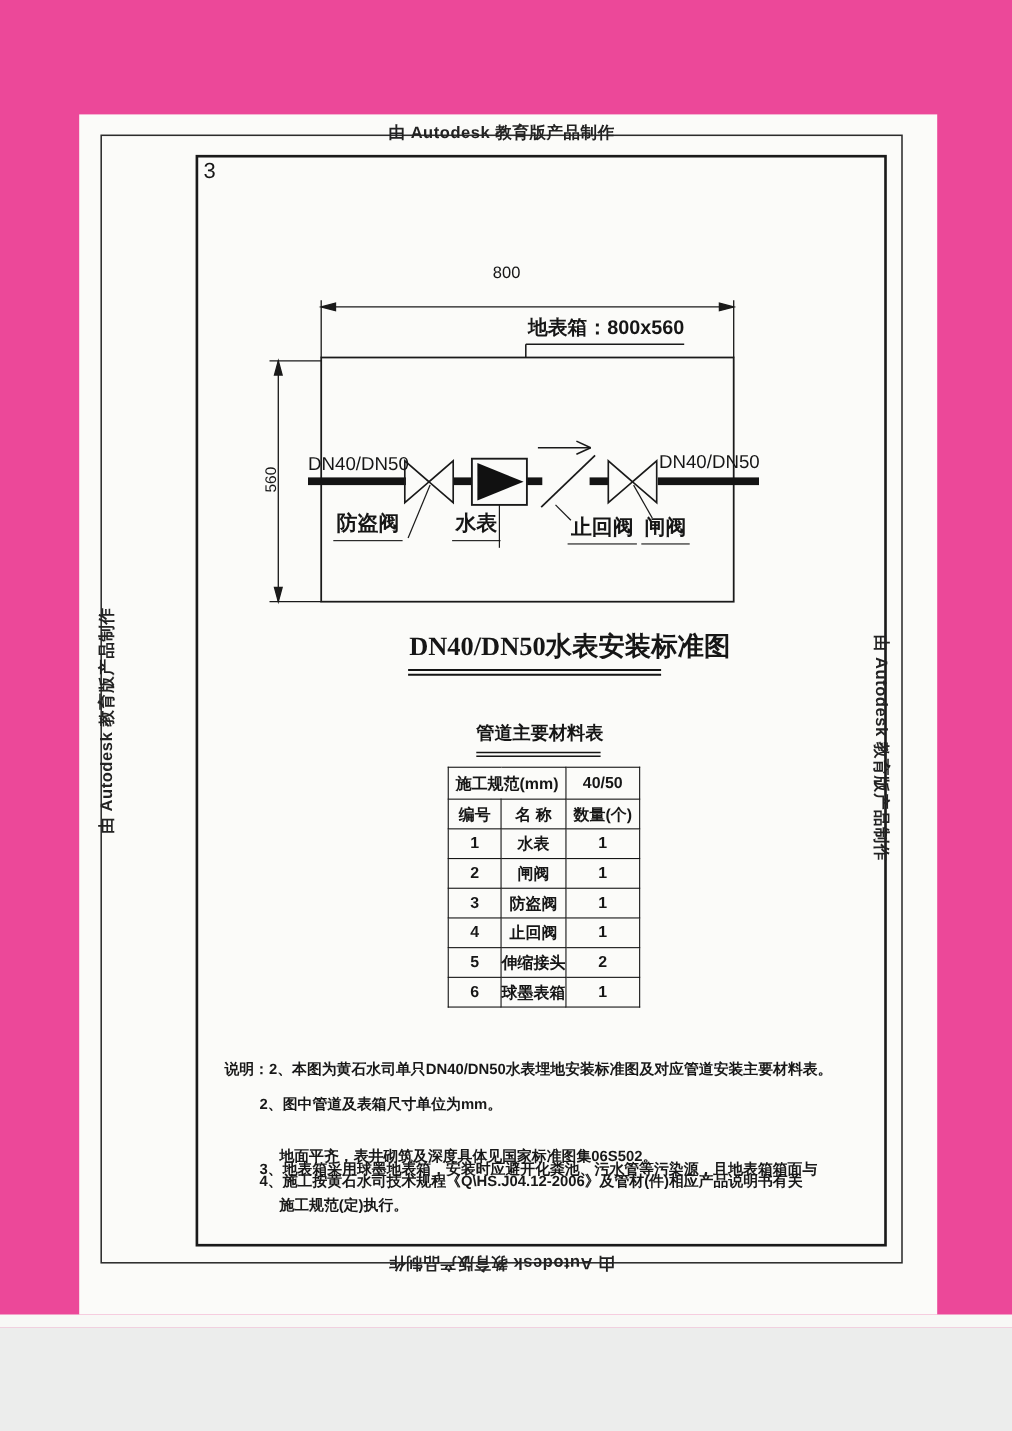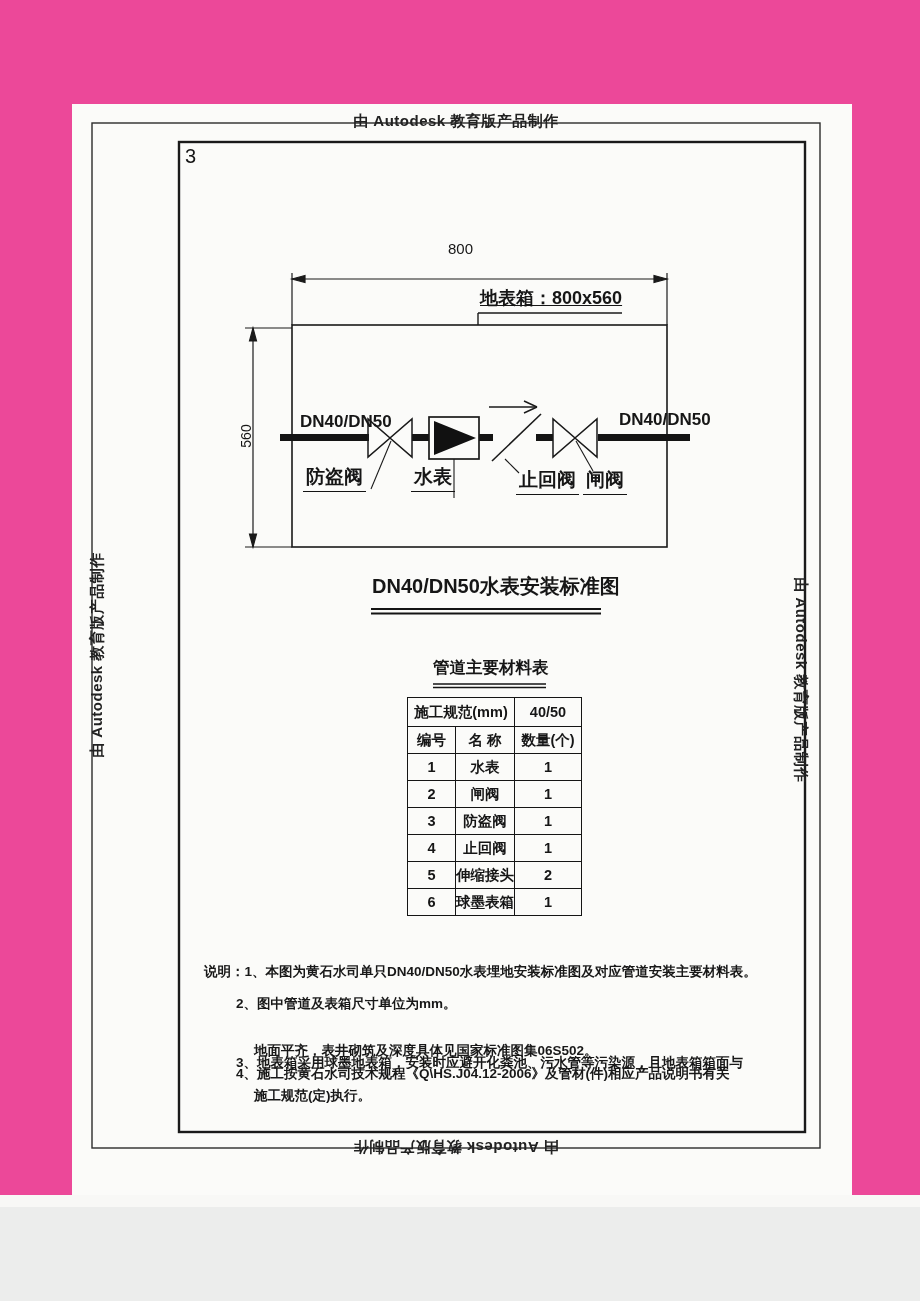--- a/index.html
+++ b/index.html
@@ -13,24 +13,24 @@
   .txt{color:#161616;white-space:nowrap;line-height:1.15;}
   .wm{font-weight:bold;font-size:15px;color:#222;letter-spacing:.5px;}
   .wm-top{left:92px;top:112px;width:728px;text-align:center;}
   .wm-bottom{left:92px;top:1139px;width:728px;text-align:center;transform:rotate(180deg);}
   .wm-left{left:97px;top:655px;transform:translate(-50%,-50%) rotate(-90deg);}
   .wm-right{left:801px;top:680px;transform:translate(-50%,-50%) rotate(90deg);}
   .page-number{left:185px;top:145px;font-size:20px;}
   .att-title{left:204px;top:186px;font-size:18px;font-weight:bold;}
   .dim-800{left:403px;top:240px;width:115px;text-align:center;font-size:15px;}
   .dim-560{left:246px;top:436px;transform:translate(-50%,-50%) rotate(-90deg);font-size:14px;}
-  .box-label{left:480px;top:288px;font-size:18px;font-weight:bold;text-decoration:underline;}
-  .dn-label{font-size:17px;font-weight:bold;margin-left:20px;}
+  .box-label{left:480px;top:288px;font-size:18px;font-weight:bold;}
+  .dn-label{font-size:17px;font-weight:normal;}
   .comp-label{font-size:19px;font-weight:bold;border-bottom:1.6px solid #141414;padding:0 3px 3px 3px;}
-  .caption{left:372px;top:575px;width:230px;text-align:center;font-size:20px;font-weight:bold;}
+  .caption{left:372px;top:575px;width:230px;text-align:center;font-size:24px;font-weight:bold;font-family:Liberation Serif, serif;}
   .tbl-title{left:433px;top:658px;width:112px;text-align:right;font-size:16.5px;font-weight:bold;}
   table.materials{position:absolute;left:407px;top:697px;border-collapse:collapse;background:transparent;}
   table.materials td{border:1.6px solid #151515;text-align:center;color:#161616;
     font-weight:600;font-size:14.5px;padding:0;height:26px;white-space:nowrap;}
   table.materials tr.hdr1 td{height:28px;}
   .note{font-size:13.5px;font-weight:600;color:#181818;white-space:nowrap;}
 </style>
 </head>
 <body>
 
@@ -180,20 +180,20 @@
       <td>2</td>
     </tr>
     <tr>
       <td>6</td>
       <td>球墨表箱</td>
       <td>1</td>
     </tr>
   </tbody>
     </table>
 
-  <div class="abs txt note" style="left:204px;top:964px;">说明：1、本图为黄石水司单只DN40/DN50水表埋地安装标准图及对应管道安装主要材料表。</div>
+  <div class="abs txt note" style="left:204px;top:964px;">说明：2、本图为黄石水司单只DN40/DN50水表埋地安装标准图及对应管道安装主要材料表。</div>
   <div class="abs txt note" style="left:236px;top:996px;">2、图中管道及表箱尺寸单位为mm。</div>
   <div class="abs txt note" style="left:236px;top:1055px;">3、地表箱采用球墨地表箱，安装时应避开化粪池、污水管等污染源，且地表箱箱面与</div>
   <div class="abs txt note" style="left:254px;top:1043px;">地面平齐，表井砌筑及深度具体见国家标准图集06S502。</div>
   <div class="abs txt note" style="left:236px;top:1066px;">4、施工按黄石水司技术规程《Q\HS.J04.12-2006》及管材(件)相应产品说明书有关</div>
   <div class="abs txt note" style="left:254px;top:1088px;">施工规范(定)执行。</div>
 
 </div>
 
 </body></html>

